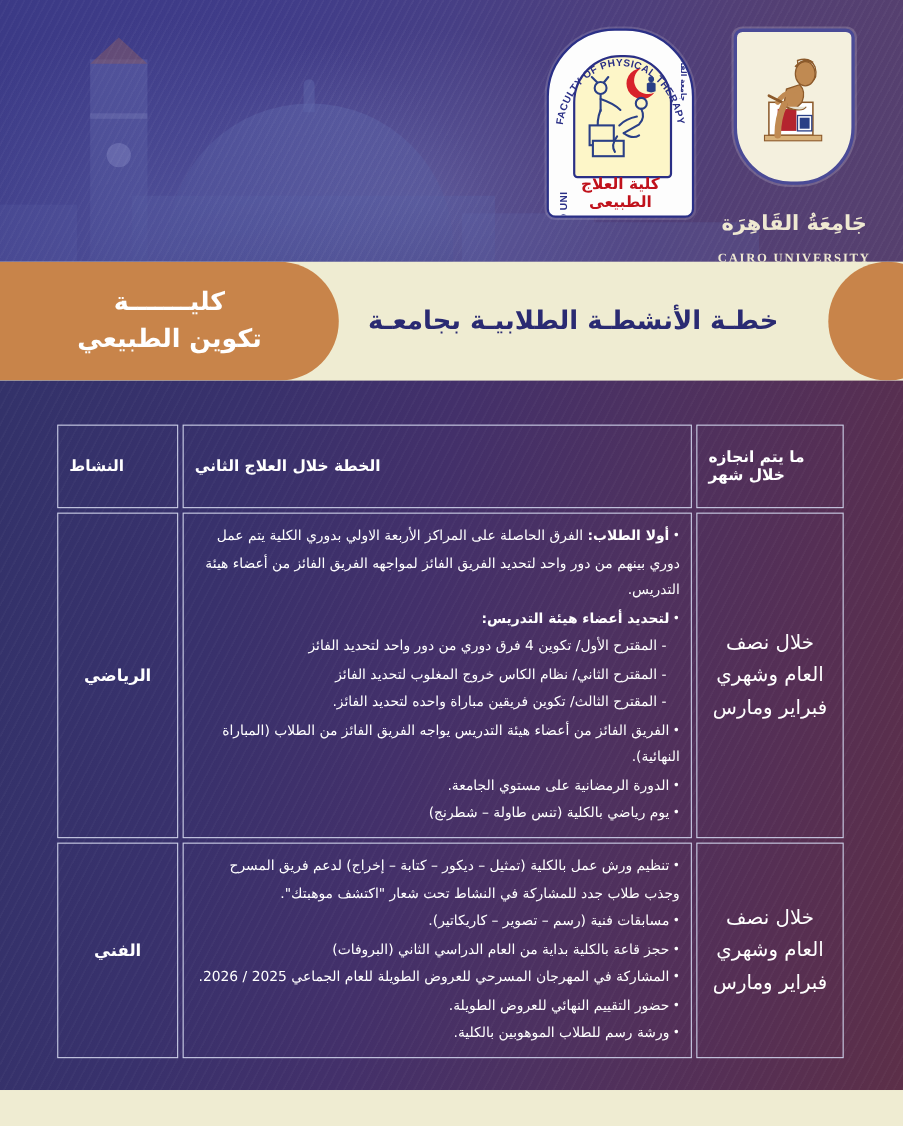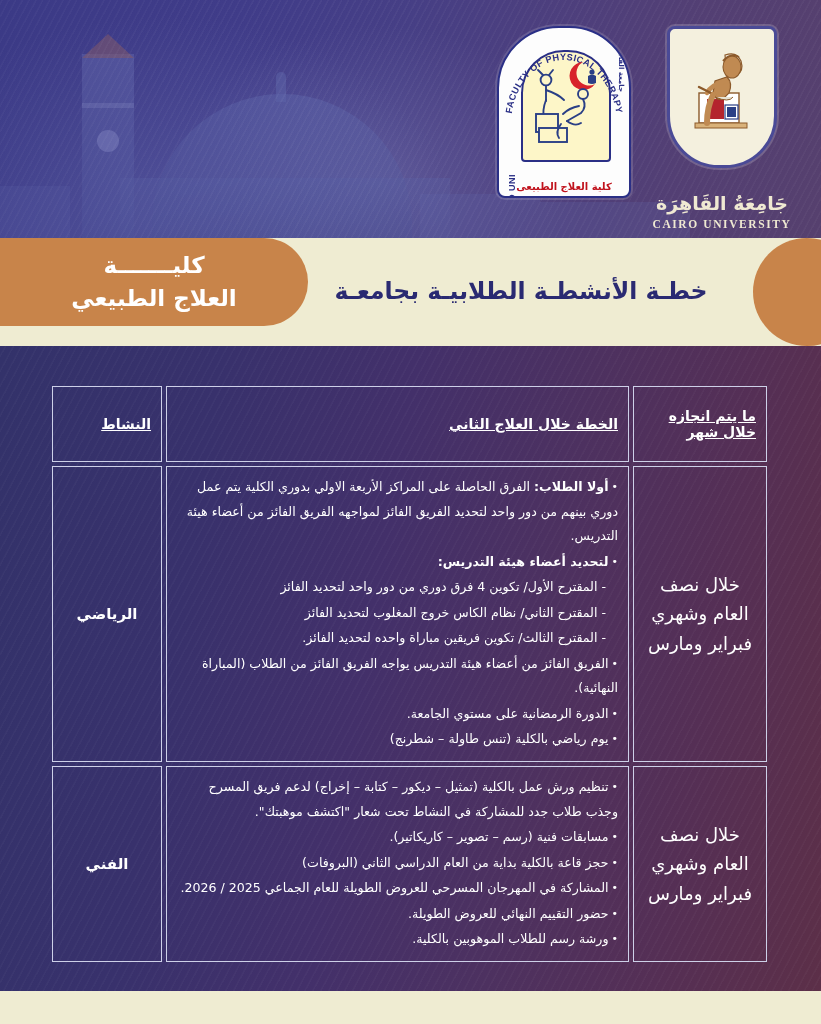--- a/index.html
+++ b/index.html
@@ -66,49 +66,49 @@
   .logos{position:absolute;right:24px;top:26px;display:flex;align-items:flex-start;gap:16px;}
 
   .cu-logo{width:150px;display:flex;flex-direction:column;align-items:center;}
   .cu-shield{
     width:104px;height:136px;background:#f4f0de;
     border:3px solid #4a4a96;border-radius:8px 8px 52px 52px;
     position:relative;box-shadow:0 0 0 2px rgba(255,255,255,.18);
   }
   .cu-fig{position:absolute;left:50%;top:12px;transform:translateX(-50%);width:74px;height:100px;}
   .cu-ar{font-size:19px;color:#efe9d2;margin-top:24px;letter-spacing:.5px;font-family:"DejaVu Sans",sans-serif;font-weight:700;}
-  .cu-en{font-size:11.5px;color:#efe9d2;letter-spacing:1.6px;font-family:"Liberation Serif",serif;font-weight:700;margin-top:4px;}
+  .cu-en{font-size:11.5px;color:#efe9d2;letter-spacing:1.6px;font-family:"Liberation Serif",serif;font-weight:700;margin-top:15px;}
 
   .fpt-logo{
     width:130px;height:168px;background:#fdfdfd;border:2px solid #2a2f86;
     border-radius:62px 62px 8px 8px;position:relative;overflow:hidden;
     box-shadow:0 0 0 2px rgba(255,255,255,.15);
   }
   .fpt-inner{
     position:absolute;left:22px;top:22px;width:86px;height:108px;background:#fdf6c8;
     border:2px solid #2a2f86;border-radius:43px 43px 4px 4px;
   }
   .fpt-arc{position:absolute;inset:0;}
   .fpt-arc text{font-family:"Liberation Sans",sans-serif;font-size:9.2px;font-weight:700;fill:#2a2f86;letter-spacing:.4px;}
   .fpt-bottom{
     position:absolute;left:0;right:0;bottom:4px;text-align:center;
-    font-size:10px;font-weight:700;color:#c0121c;font-family:"DejaVu Sans",sans-serif;
+    font-size:14px;font-weight:700;color:#c0121c;font-family:"DejaVu Sans",sans-serif;
   }
   .fpt-ar-side{
     position:absolute;right:4px;top:64px;font-size:7px;color:#2a2f86;
     transform:rotate(90deg);transform-origin:right top;white-space:nowrap;font-weight:700;
   }
 
   
   .banner{
     position:absolute;left:0;top:238px;width:821px;height:108px;
     background:#efecd2;overflow:hidden;
   }
   .banner-left{
-    position:absolute;left:0;top:0;width:308px;height:88px;
+    position:absolute;left:0;top:0;width:308px;height:108px;
     background:#c8844a;border-radius:0 108px 108px 0;
     display:flex;flex-direction:column;align-items:center;justify-content:center;
   }
   .banner-left span{
     color:#ffffff;font-weight:700;font-size:23px;line-height:1.42;text-align:center;
     font-family:"DejaVu Sans",sans-serif;letter-spacing:.2px;
   }
   .banner-right-circle{
     position:absolute;right:-40px;top:0;width:108px;height:108px;border-radius:50%;
     background:#c8844a;
@@ -136,21 +136,21 @@
   
   .tbl{
     position:absolute;left:48px;top:382px;width:723px;
     border-collapse:separate;border-spacing:4px;
     direction:rtl;
   }
   .tbl td,.tbl th{
     border:1.4px solid #cdd0e8;vertical-align:middle;background:transparent;
     padding:8px 10px;color:#ffffff;font-family:"DejaVu Sans",sans-serif;
   }
-  .tbl th{font-size:14px;font-weight:700;text-align:right;height:58px;text-decoration:underline;}
+  .tbl th{font-size:14px;font-weight:700;text-align:left;height:58px;}
   .col-act{width:88px;}
   .col-plan{width:auto;}
   .col-month{width:112px;margin-left:20px;}
 
   .cell-act{text-align:center;font-size:15px;font-weight:700;}
   .cell-month{text-align:center;font-size:18px;line-height:1.62;font-weight:400;}
   .cell-plan{text-align:right;font-size:12.6px;line-height:1.95;padding:12px 14px;}
   .cell-plan .li{margin:0 0 1px 0;}
   .cell-plan .li.sub{padding-right:12px;}
   .cell-plan b{font-weight:700;}
@@ -236,21 +236,21 @@
         <div class="fpt-bottom">كلية العلاج الطبيعى</div>
       </div>
 
     </div>
   </div>
 
   <div class="banner">
     <div class="banner-right-circle"></div>
     <div class="banner-left">
       <span>كليـــــــة</span>
-      <span>العلاج الطبيعي</span>
+      <span>تكوين الطبيعي</span>
     </div>
     <div class="banner-title">
       <div>خطـة الأنشطـة الطلابيـة بجامعـة</div>
     </div>
   </div>
 
   <div class="body-bg">
     <div class="body-stripes"></div>
   </div>
 

